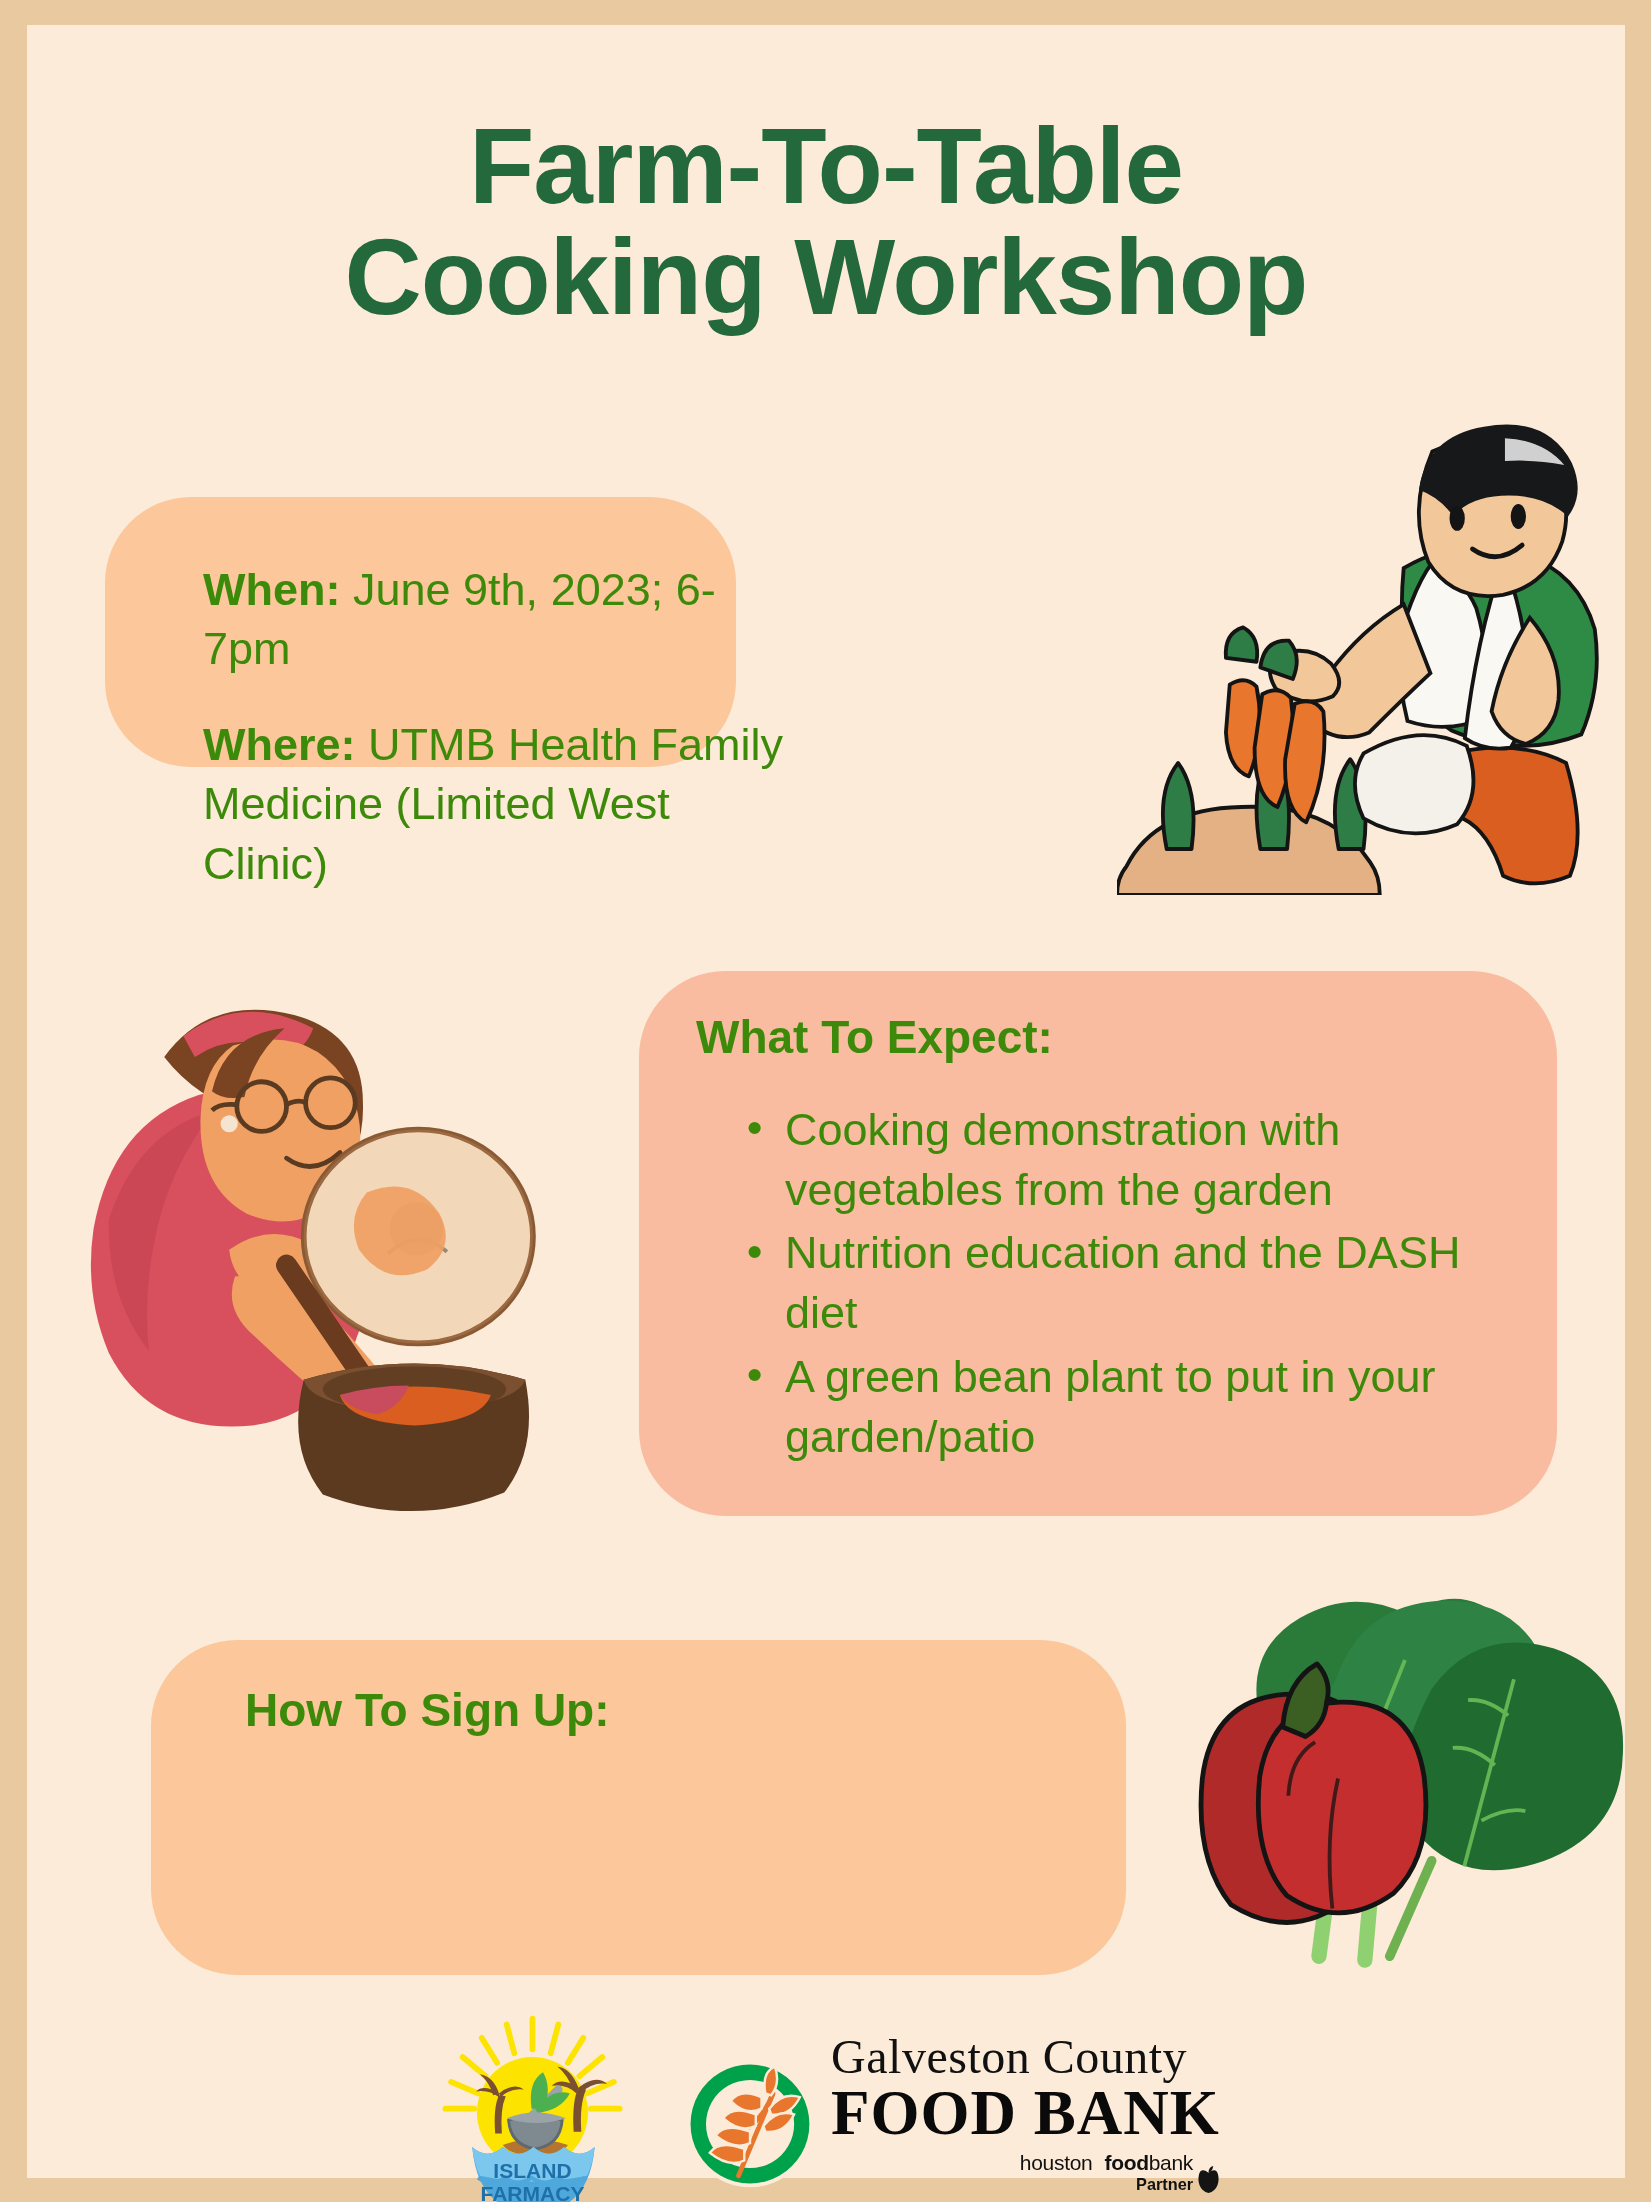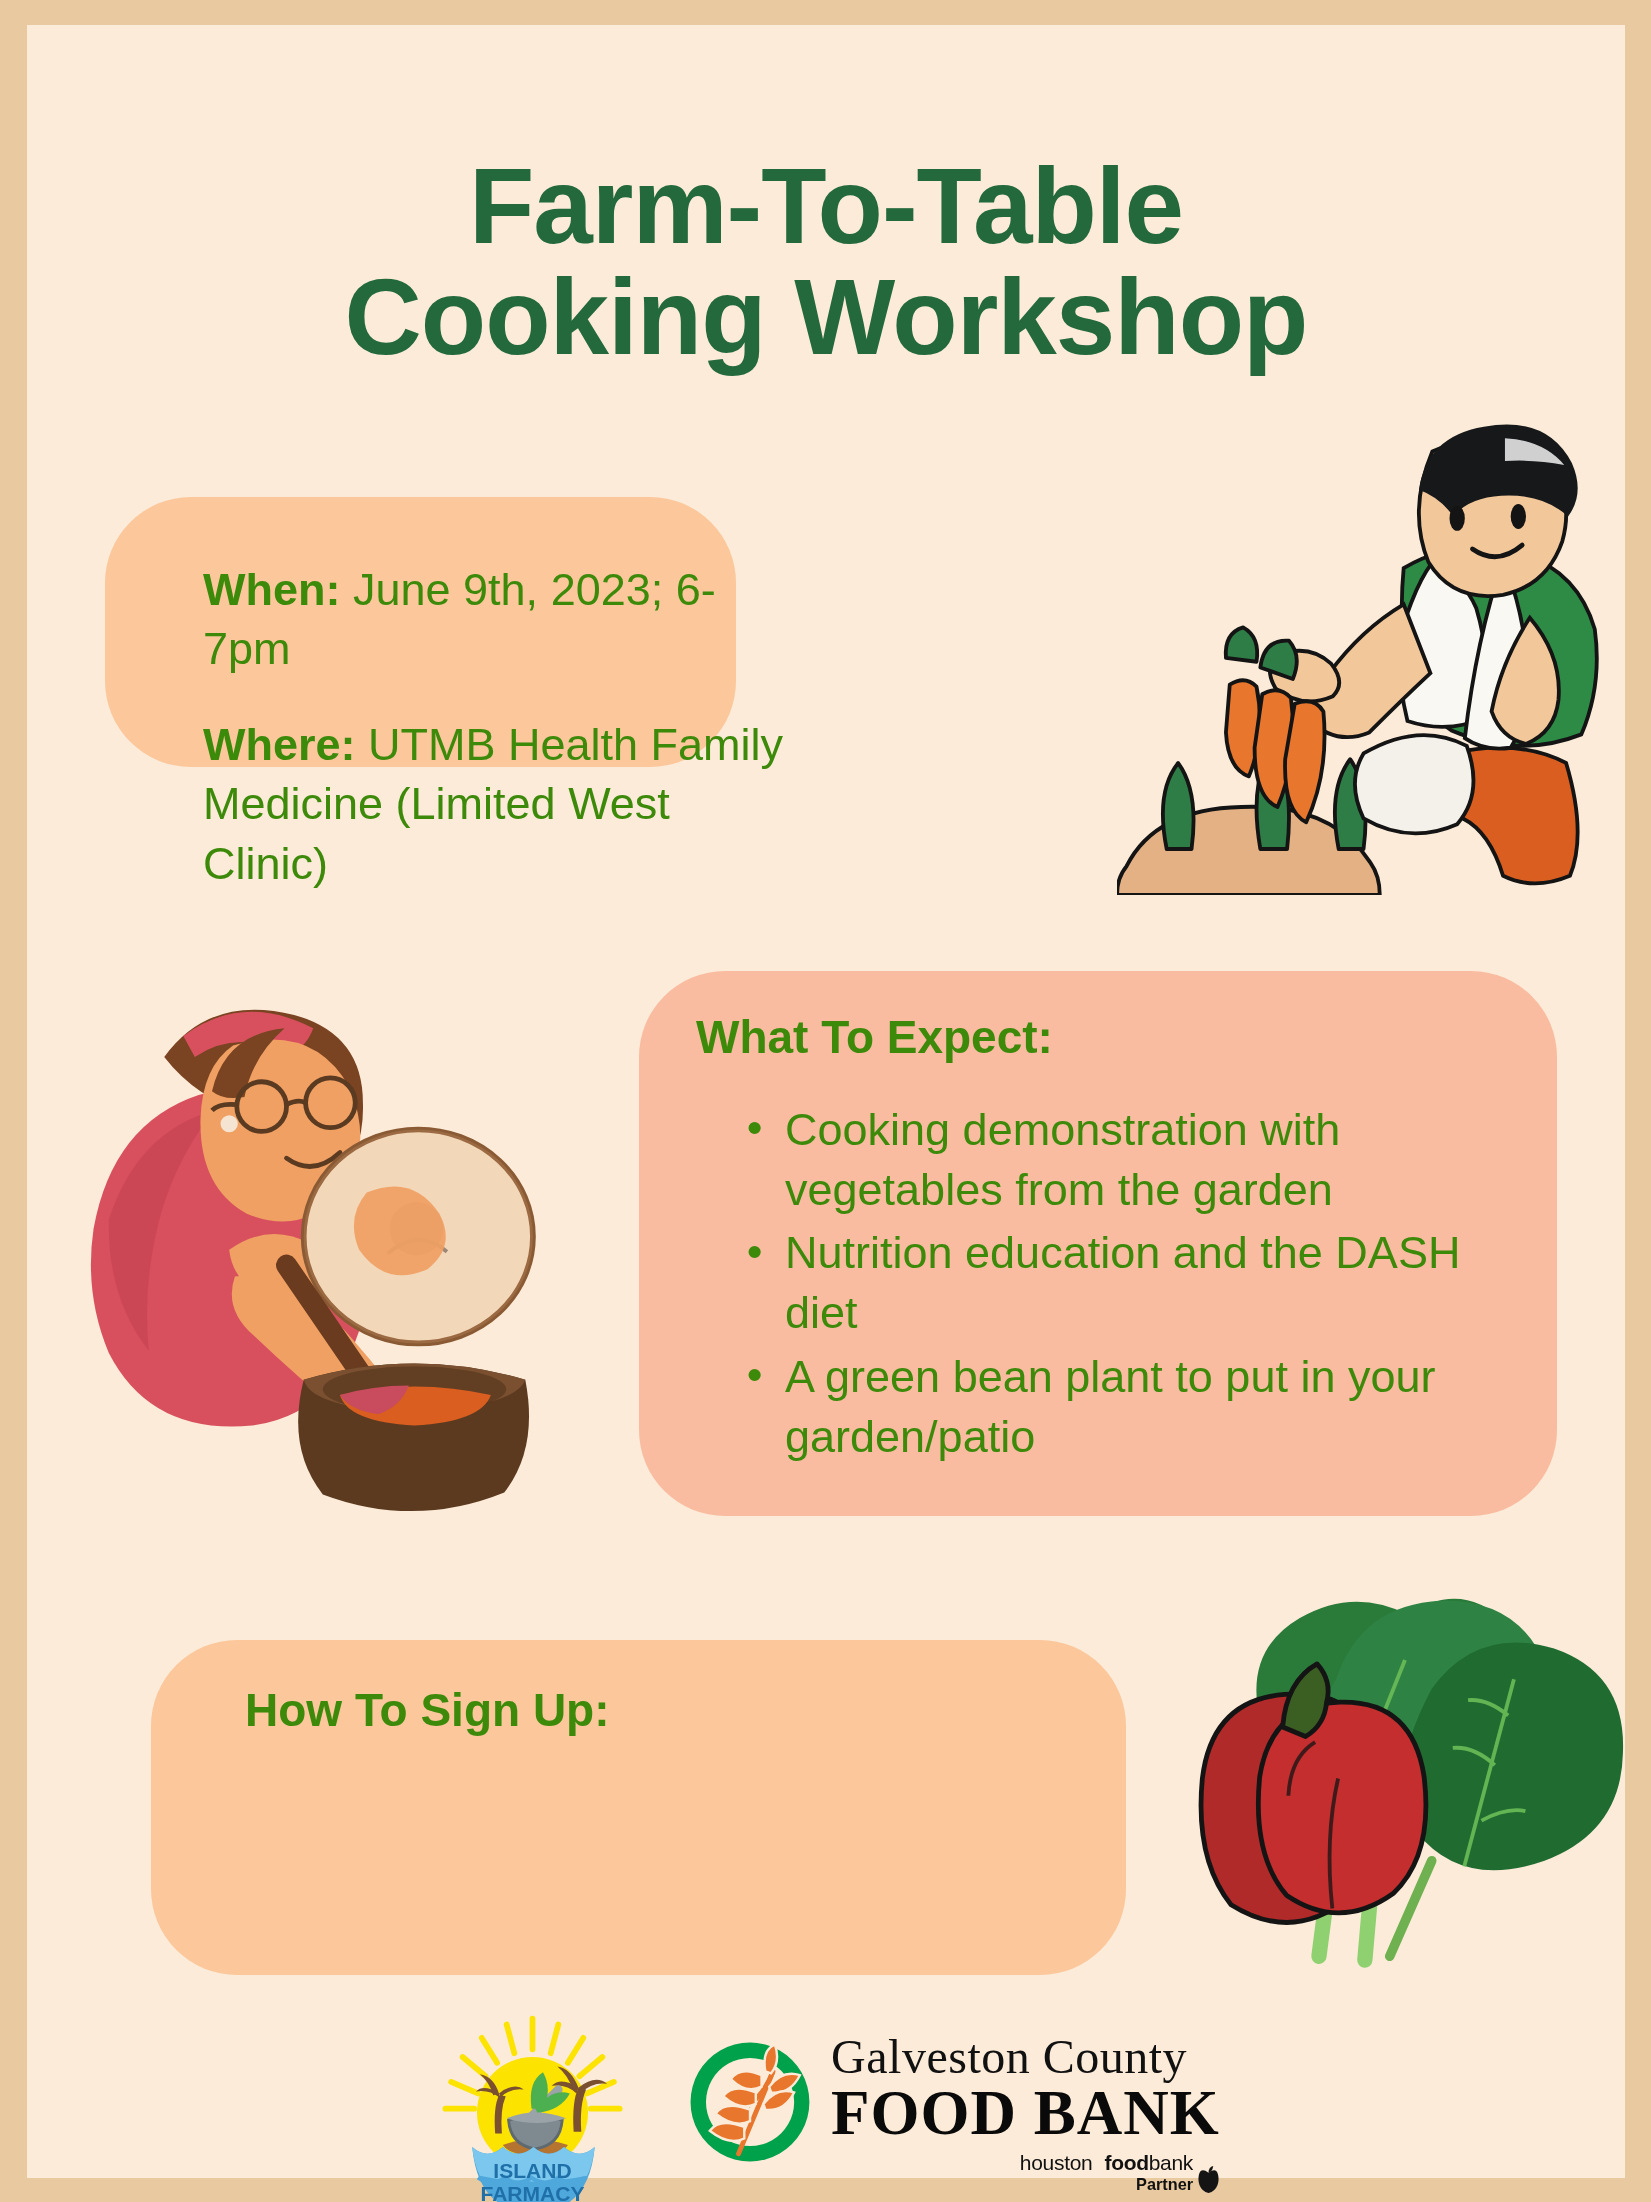--- a/index.html
+++ b/index.html
@@ -31,21 +31,20 @@
     position: absolute;
     left: 0;
     top: 86px;
     width: 100%;
     text-align: center;
     color: #23693C;
     font-size: 107px;
     font-weight: bold;
     line-height: 1.04;
     letter-spacing: -1px;
-    margin-top: 40px;
   }
   .title .l2 { display: block; }
 
   
   .card {
     position: absolute;
     background: #FBC79B;
     border-radius: 86px;
   }
   .card.expect { background: #F9BCA0; }
@@ -128,21 +127,21 @@
   
   #logo-row {
     position: absolute;
     left: 0; top: 1988px; width: 100%;
     display: flex;
     justify-content: center;
     align-items: center;
     gap: 48px;
   }
   #island-logo { width: 201px; height: 201px; }
-  #gcfb-logo { display: flex; align-items: flex-start; gap: 11px; }
+  #gcfb-logo { display: flex; align-items: flex-end; gap: 11px; }
   #gcfb-mark { width: 139px; height: 139px; }
   #gcfb-words { display: flex; flex-direction: column; }
   .gcfb-l1 {
     font-family: "Liberation Serif", serif;
     font-size: 48px;
     color: #111111;
     line-height: 1.0;
     letter-spacing: 0.5px;
   }
   .gcfb-l2 {

